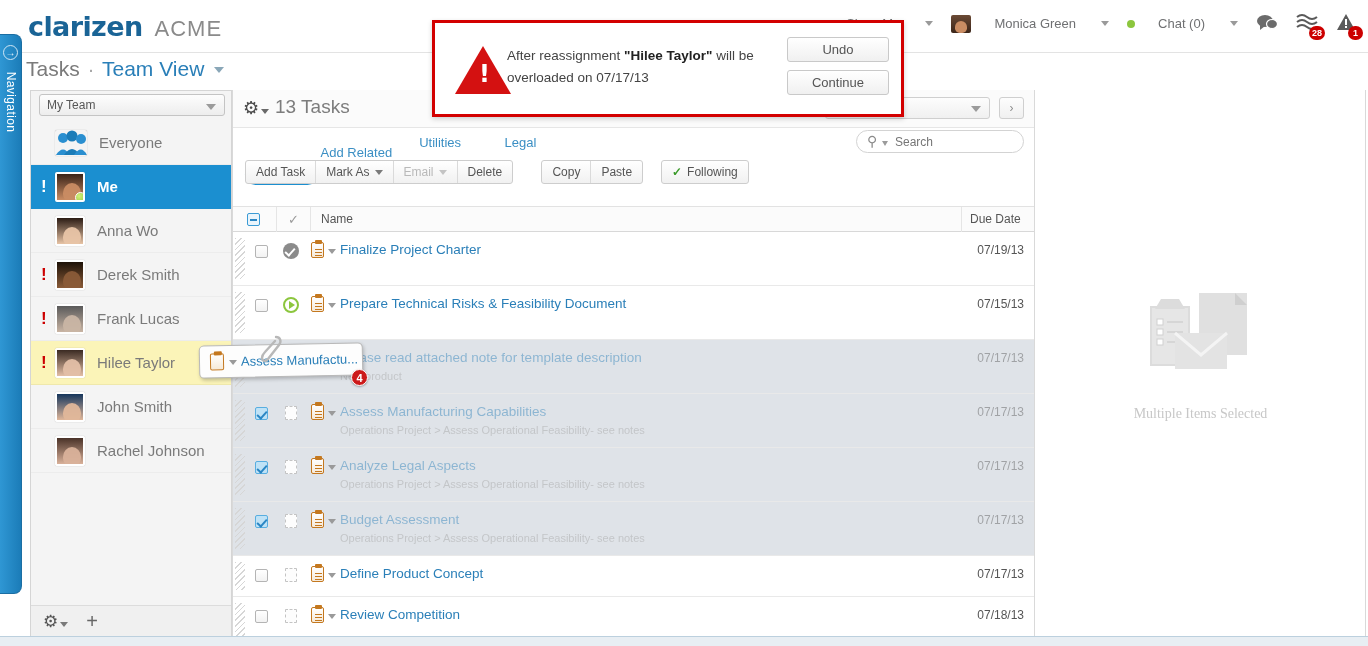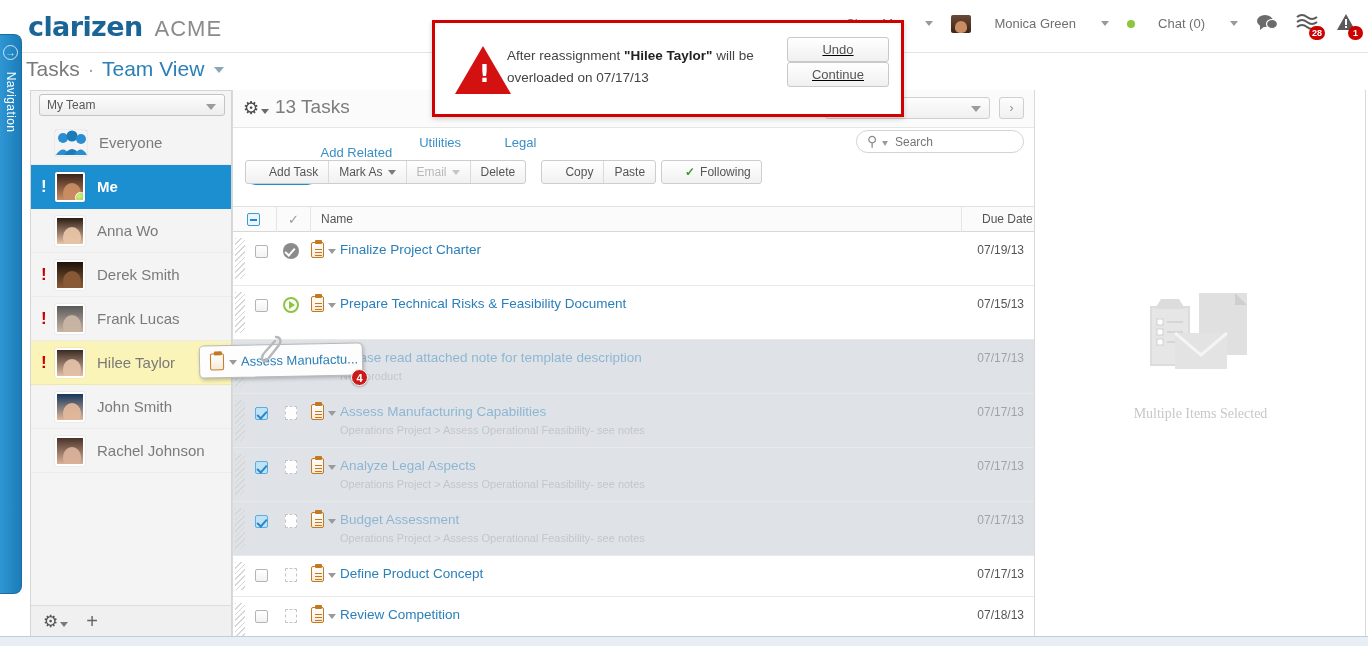--- a/index.html
+++ b/index.html
@@ -230,21 +230,20 @@
     font-family: "Liberation Sans", sans-serif; background: transparent;
   }
 
   .btnrow {
     position: absolute; left: 0; top: 70px; width: 801px; height: 36px;
   }
   .bgrp {
     position: absolute; top: 0; height: 24px; display: flex;
     border: 1px solid #cdcdcd; border-radius: 3px; overflow: hidden;
     background: linear-gradient(#ffffff,#f1f1f1);
-    padding-left: 13px;
   }
   .bgrp .b {
     padding: 0 10px; height: 22px; line-height: 22px;
     font-size: 12px; color: #555; cursor: pointer;
     border-right: 1px solid #dadada; display: flex; align-items: center; gap: 5px;
   }
   .bgrp .b:last-child { border-right: none; }
   .bgrp .b.disabled { color: #b9b9b9; cursor: default; }
   .bgrp .b .caret4 {
     width: 0; height: 0; border-left: 4px solid transparent;
@@ -272,21 +271,21 @@
   .th-c2 { position: absolute; left: 44px; top: 0; width: 34px; height: 25px;
            border-right: 1px solid #e5e5e5; color: #9a9a9a;
            font-size: 13px; text-align: center; line-height: 25px; }
   .th-name {
     position: absolute; left: 88px; top: 0; height: 25px; line-height: 25px;
     font-size: 12px; color: #555;
   }
   .th-due {
     position: absolute; left: 728px; top: 0; width: 72px; height: 25px;
     line-height: 25px; font-size: 12px; color: #555;
-    border-left: 1px solid #e5e5e5; padding-left: 20px;
+    border-left: 1px solid #e5e5e5; padding-left: 8px;
   }
 
   .tbody {
     position: absolute; left: 0; top: 142px; width: 801px; bottom: 0;
     overflow: hidden;
   }
   .trow {
     position: relative; width: 801px; border-bottom: 1px solid #e9e9e9;
     background: #ffffff;
   }
@@ -434,21 +433,21 @@
     color: #fff; font-size: 24px; font-weight: bold;
     font-family: "DejaVu Sans", sans-serif; line-height: 24px;
   }
   .warn-msg {
     position: absolute; left: 72px; top: 22px; width: 290px;
     font-size: 13.5px; color: #444; line-height: 22px;
   }
   .warn-msg b { color: #222; }
   .warn-btns {
     position: absolute; right: 12px; top: 14px;
-    display: flex; flex-direction: column;  text-decoration: underline;
+    display: flex; flex-direction: column; gap: 8px;
   }
   .wbtn {
     width: 102px; height: 25px; line-height: 23px; text-align: center;
     background: linear-gradient(#ffffff,#f0f0f0);
     border: 1px solid #c9c9c9; border-radius: 3px;
     font-size: 13px; color: #555; cursor: pointer;
   }
 
   
   .bottomstrip {

